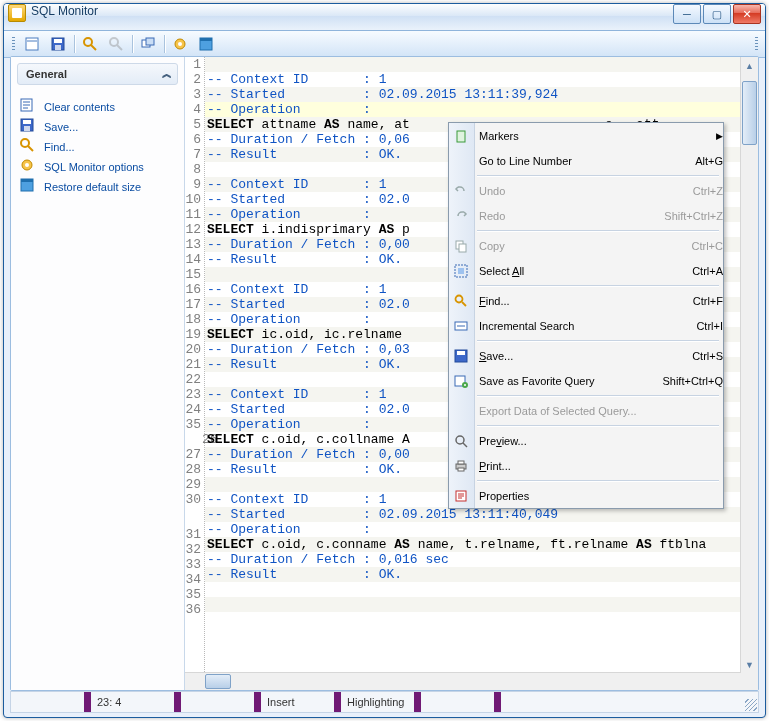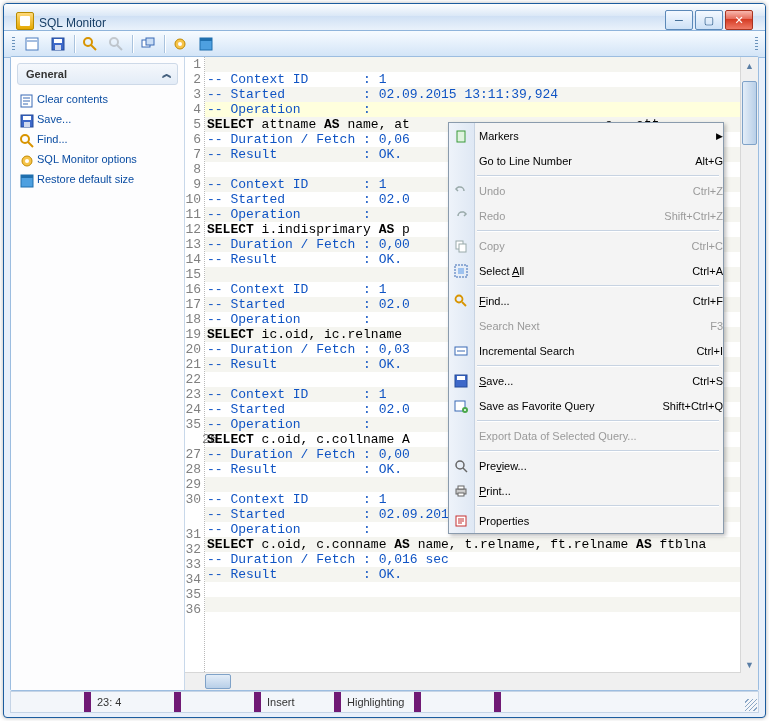--- a/index.html
+++ b/index.html
@@ -1,37 +1,37 @@
 <!DOCTYPE html>
 <html><head>
 <meta charset="utf-8">
 <style>
   html,body{margin:0;padding:0;font-family:Tahoma,Verdana,sans-serif;font-size:11px;color:#000;background:#fff;height:100%;overflow:hidden}
   .window{position:absolute;left:3px;top:3px;width:763px;height:715px;border:1px solid #1b5c9e;border-radius:4px;background:#e8f0fb;box-shadow:0 0 4px rgba(0,0,0,.3);box-sizing:border-box}
-  .titlebar{height:26px;background:linear-gradient(#fdfefe,#dbe8f7 45%,#cfe0f4 46%,#eaf2fb);border-bottom:1px solid #8fb4db;border-radius:3px 3px 0 0;display:flex;align-items:flex-end;padding:0 12px}
+  .titlebar{height:26px;background:linear-gradient(#fdfefe,#dbe8f7 45%,#cfe0f4 46%,#eaf2fb);border-bottom:1px solid #8fb4db;border-radius:3px 3px 0 0;display:flex;align-items:flex-start;padding:0 4px}
   .titlebar .app-icon{width:16px;height:16px;margin-right:5px;background:linear-gradient(#ffd97a,#e5a800);border:1px solid #b78a00;border-radius:2px;position:relative}
   .titlebar .app-icon::after{content:"";position:absolute;inset:3px;background:#fff;border-radius:1px}
   .titlebar .title{flex:1;font-size:12px;color:#163d64}
   .winbtns{display:flex;gap:2px}
   .winbtn{width:26px;height:18px;border:1px solid #5c89b8;border-radius:2px;background:linear-gradient(#f4f9ff,#cde1f6);display:flex;align-items:center;justify-content:center;font-family:Arial;font-size:11px;color:#1b4d7d}
   .winbtn.close{background:linear-gradient(#f8b8ae,#e66a58 45%,#d43b23 46%,#f07a66);color:#fff;border-color:#a83320}
   .toolbar{height:26px;background:linear-gradient(#f7fbff,#d2e4f7);border-bottom:1px solid #9cbde0;display:flex;align-items:center;padding:0 4px;gap:2px}
   .tbtn{width:22px;height:22px;display:flex;align-items:center;justify-content:center;border:1px solid transparent;border-radius:2px}
   .tbtn.sep{width:4px;border:none;position:relative}
   .tbtn.sep::after{content:"";position:absolute;left:2px;top:2px;bottom:2px;width:1px;background:#a9c3de;box-shadow:1px 0 #fff}
   .tbtn svg{width:16px;height:16px}
   .tb-spacer{flex:1}
   .tb-handle{width:10px;height:22px;display:flex;align-items:center;justify-content:center}
   .tb-handle::after{content:"";width:3px;height:14px;background:repeating-linear-gradient(#6a92bb 0 1px,transparent 1px 3px)}
   .body{position:absolute;top:52px;left:0;right:0;bottom:26px;display:flex;background:#fff;border:1px solid #9cbde0;margin:0 6px;border-radius:2px}
   .sidebar{width:174px;border-right:1px solid #c8d8ea;background:#fdfdfe;padding:6px;box-sizing:border-box}
   .side-head{background:linear-gradient(#f5f8fc,#e3ecf7);border:1px solid #cdd9e8;border-radius:3px;height:20px;display:flex;align-items:center;padding:0 8px;font-weight:bold;color:#333;font-size:11px}
   .side-head .chev{margin-left:auto;font-size:10px;color:#44607e;letter-spacing:-3px}
   .side-items{padding:8px 2px}
-  .side-item{display:flex;align-items:flex-start;gap:2px;height:20px;color:#0b4da2;cursor:pointer}
+  .side-item{display:flex;align-items:flex-end;gap:9px;height:20px;color:#0b4da2;cursor:pointer}
   .side-item .ico{width:16px;height:16px;display:flex;align-items:center;justify-content:center}
   .editor{flex:1;display:flex;position:relative;overflow:hidden}
   .gutter{width:20px;background:#fff;border-right:1px dotted #b9b9b9;font-family:"Courier New",monospace;font-size:13px;color:#808080;text-align:right;padding-right:3px;box-sizing:border-box;line-height:15px;padding-top:0}
   .code{flex:1;font-family:"Courier New",monospace;font-size:13px;line-height:15px;white-space:pre;color:#000;position:relative;padding-top:0}
   .code .line{height:15px;padding-left:2px}
   .code .line.odd{background:#f5f5f0}
   .code .line.hl{background:#ffffdd}
   .k{color:#000;font-weight:bold}
   .c{color:#1054c4}
   .scroll-v{position:absolute;right:0;top:0;bottom:17px;width:17px;background:#f0f0f0;border-left:1px solid #d7d7d7}
@@ -305,24 +305,20 @@
       <div class="mi">
         <span class="mico">
           <svg width="14" height="14">
             <circle cx="5" cy="5" r="3.5" fill="none" stroke="#d89400" stroke-width="1.8"></circle>
             <path d="M8 8l4 4" stroke="#d89400" stroke-width="1.8"></path>
           </svg>
         </span>
         <span><u>F</u>ind...</span>
         <span class="sc">Ctrl+F</span>
       </div>
-      <div class="mi disabled">
-        <span>Search Next</span>
-        <span class="sc">F3</span>
-      </div>
       <div class="mi">
         <span class="mico">
           <svg width="14" height="14">
             <rect x="1" y="3" width="12" height="8" fill="#fff" stroke="#3a6ab5"></rect>
             <path d="M3 7h8" stroke="#3a6ab5"></path>
           </svg>
         </span>
         <span>Incremental Search</span>
         <span class="sc">Ctrl+I</span>
       </div>

